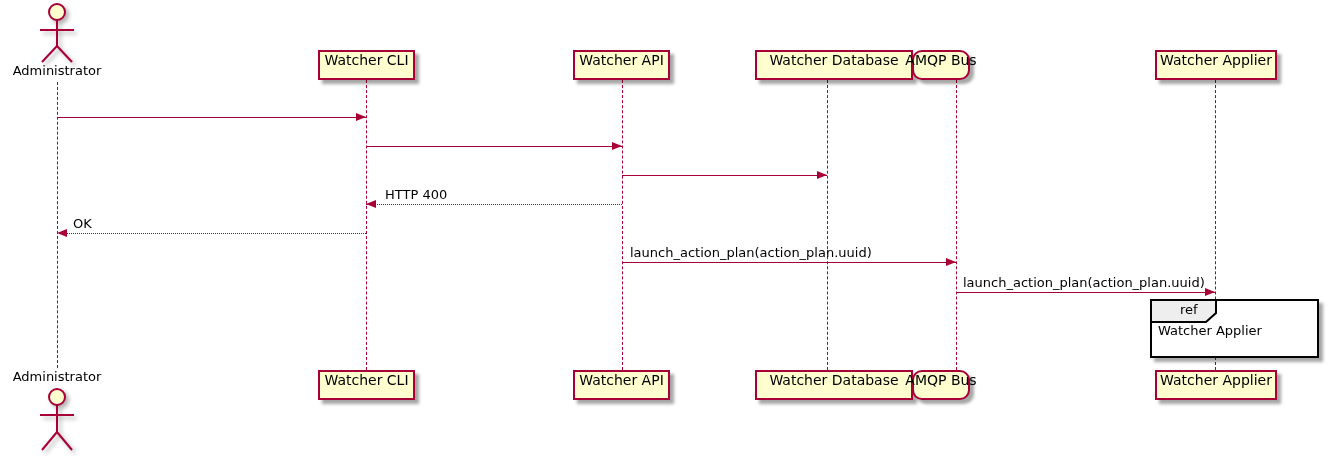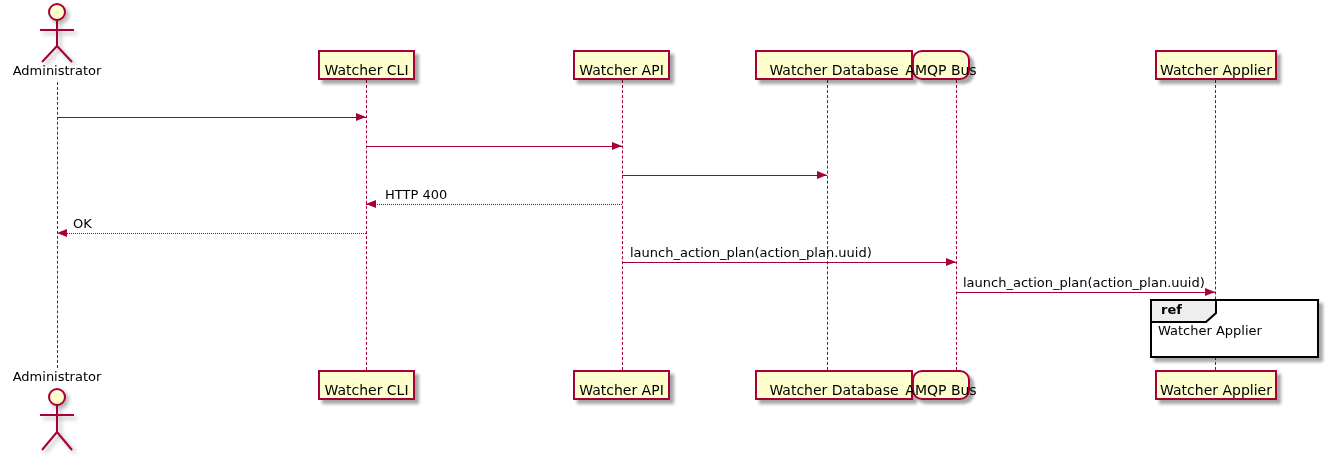--- a/index.html
+++ b/index.html
@@ -13,21 +13,21 @@
   .ll-admin  {left:57px;  top:82px; height:286px;}
   .ll-cli    {left:366px; top:80px; height:290px;}
   .ll-api    {left:622px; top:80px; height:290px;}
   .ll-db     {left:827px; top:80px; height:290px;}
   .ll-amqp   {left:956px; top:80px; height:290px;}
   .ll-applier{left:1215px;top:80px; height:290px;}
   
   .participant{
     position:absolute;height:30px;background:#FEFECE;border:2px solid #A80036;
     box-shadow:4px 4px 3px rgba(0,0,0,0.35);
-    display:flex;align-items:flex-end;justify-content:center;
+    display:flex;align-items:flex-start;justify-content:center;
     font-size:14px;box-sizing:border-box;white-space:nowrap;
   }
   .row-top{top:50px;} .row-bottom{top:370px;}
   .p-cli    {left:318px; width:97px;}
   .p-api    {left:573px; width:97px;}
   .p-db     {left:755px; width:158px;}
   .p-amqp   {left:912px; width:58px;border-radius:10px;}
   .p-applier{left:1155px;width:122px;}
   
   .actor-figure{position:absolute;left:27px;width:60px;filter:drop-shadow(3px 3px 2px rgba(0,0,0,0.3));}
@@ -43,21 +43,21 @@
   .head{position:absolute;width:0;height:0;border-top:4px solid transparent;border-bottom:4px solid transparent;}
   .head-right{border-left:10px solid #A80036;}
   .head-left{border-right:10px solid #A80036;}
   
   .ref-box{
     position:absolute;left:1150px;top:299px;width:169px;height:59px;
     background:#fff;border:2px solid #000;box-sizing:border-box;
     box-shadow:4px 4px 3px rgba(0,0,0,0.35);
   }
   .ref-tab{position:absolute;left:-2px;top:-2px;width:68px;height:25px;}
-  .ref-keyword{position:absolute;left:9px;top:1px;font-weight:bold;font-size:13px;}
+  .ref-keyword{position:absolute;left:28px;top:1px;font-weight:normal;font-size:13px;}
   .ref-text{position:absolute;left:6px;top:22px;line-height:16px;font-size:13px;white-space:nowrap;}
 </style>
 </head>
 <body>
 
 <div class="canvas">
 
   <div class="lifeline ll-admin"></div>
   <div class="lifeline ll-cli"></div>
   <div class="lifeline ll-api"></div>

